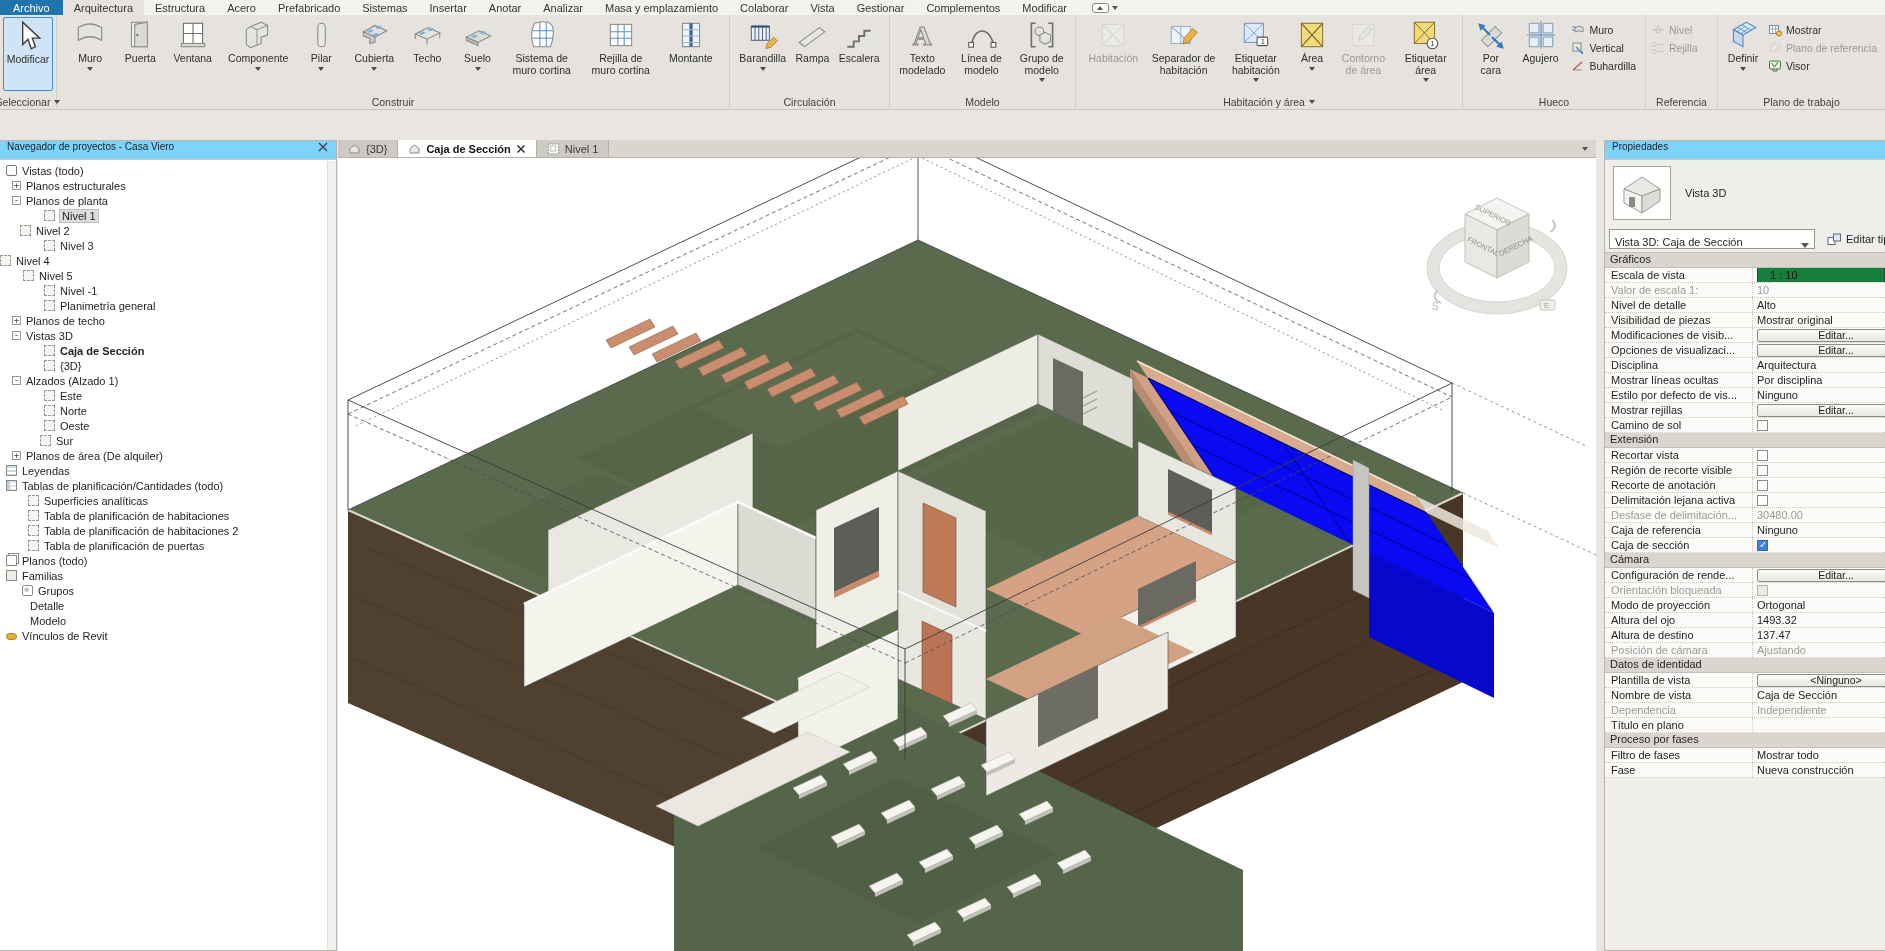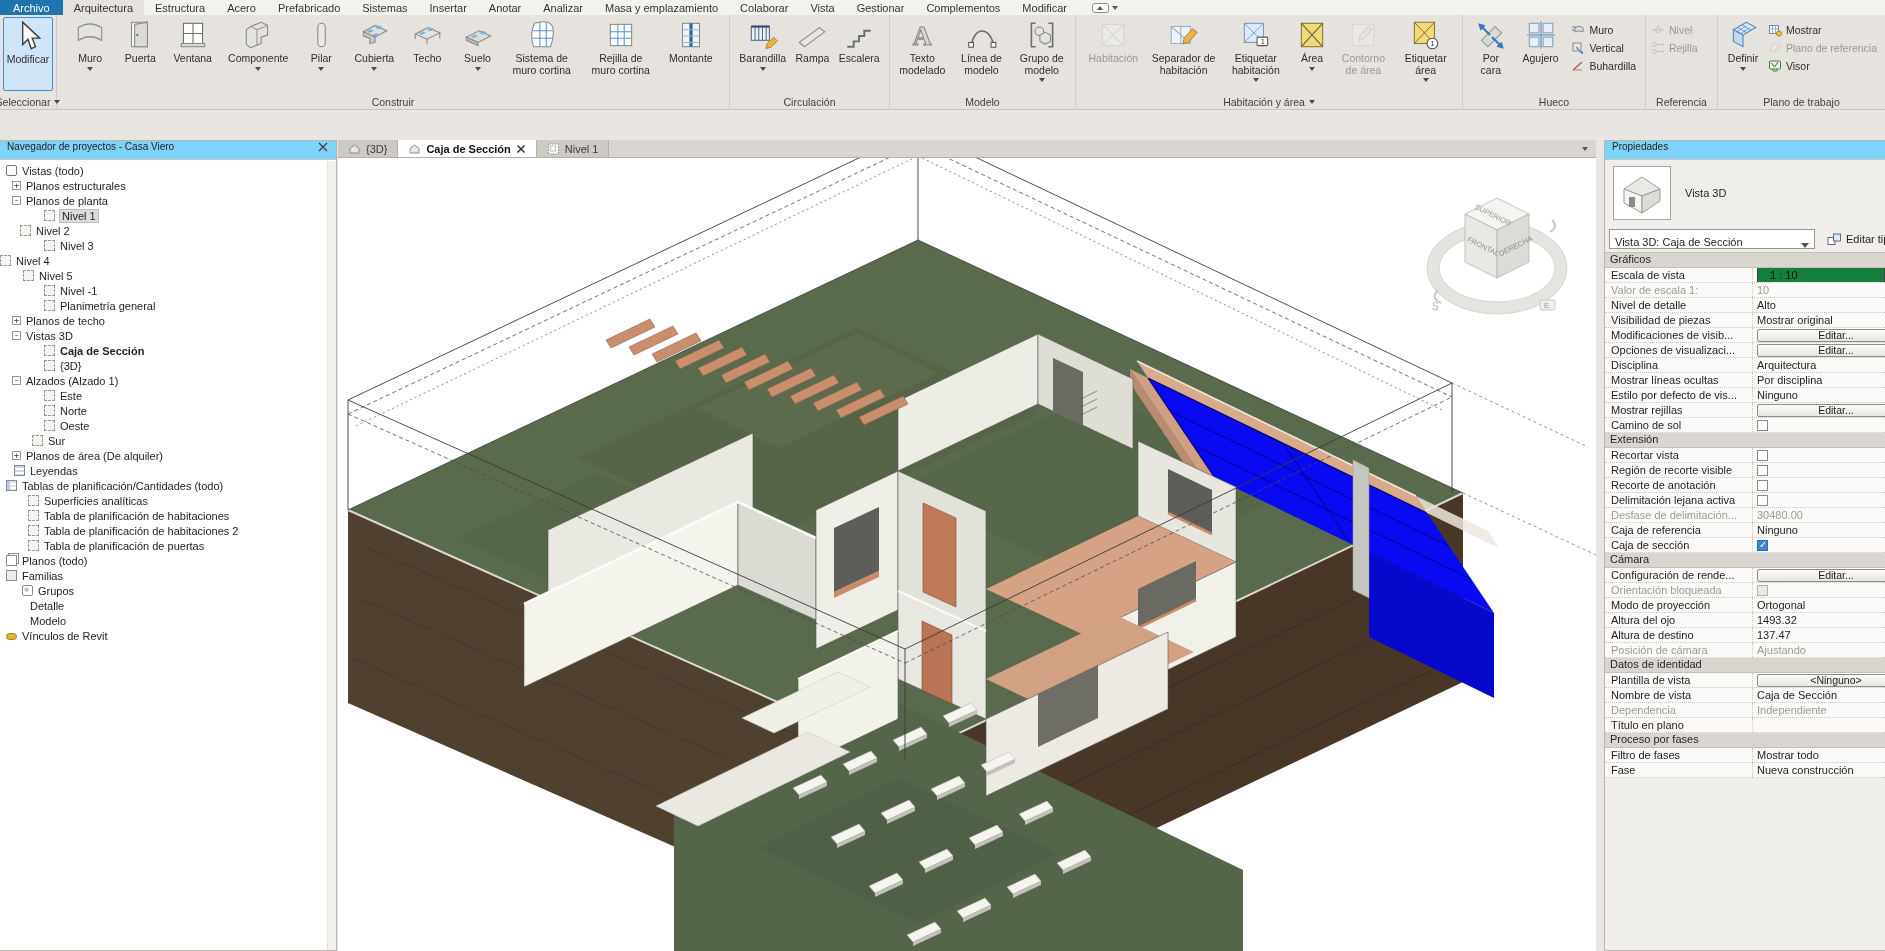--- a/index.html
+++ b/index.html
@@ -532,29 +532,29 @@
         <span class="tlabel">Este</span>
       </div>
     <div class="trow" style="padding-left:44px">
         <span class="tico"></span>
         <span class="tlabel">Norte</span>
       </div>
     <div class="trow" style="padding-left:44px">
         <span class="tico"></span>
         <span class="tlabel">Oeste</span>
       </div>
-    <div class="trow" style="padding-left:32px">
+    <div class="trow" style="padding-left:40px">
         <span class="tico"></span>
         <span class="tlabel">Sur</span>
       </div>
     <div class="trow" style="padding-left:12px">
         <span class="texp">+</span>
         <span class="tlabel">Planos de área (De alquiler)</span>
       </div>
-    <div class="trow" style="padding-left:14px">
+    <div class="trow" style="padding-left:6px">
         <span class="tico cat legend"></span>
         <span class="tlabel">Leyendas</span>
       </div>
     <div class="trow" style="padding-left:6px">
         <span class="tico cat table"></span>
         <span class="tlabel">Tablas de planificación/Cantidades (todo)</span>
       </div>
     <div class="trow" style="padding-left:28px">
         <span class="tico"></span>
         <span class="tlabel">Superficies analíticas</span>

